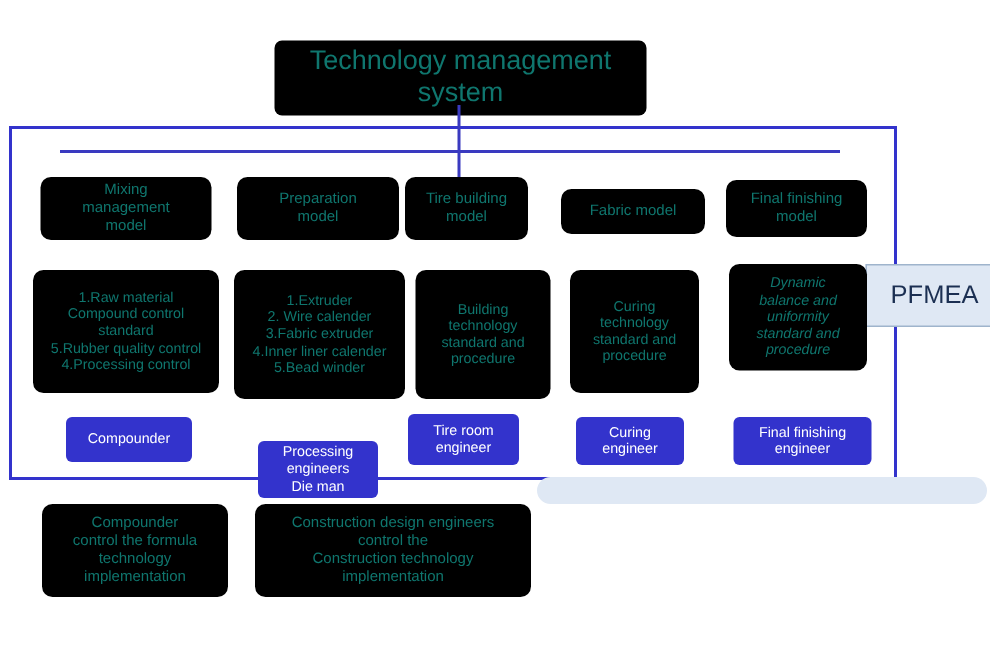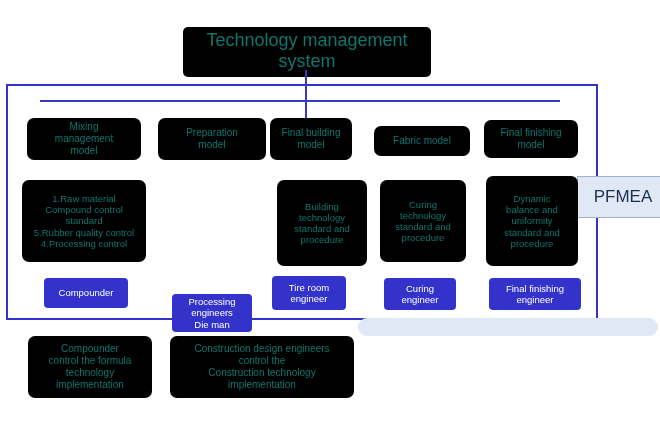--- a/index.html
+++ b/index.html
@@ -142,44 +142,49 @@
 model</div>
   <div class="blk det" style="left:22px; top:180px; width:124px; height:82px;">1.Raw material
 Compound control
 standard
 5.Rubber quality control
 4.Processing control</div>
   <div class="blu" style="left:44px; top:278px; width:84px; height:30px;">Compounder</div>
 
   <div class="blk hdr" style="left:158px; top:118px; width:108px;text-align:center;">Preparation
 model</div>
+  <div class="blk det" style="left:156px; top:180px; width:114px; height:86px;">1.Extruder
+2. Wire calender
+3.Fabric extruder
+4.Inner liner calender
+5.Bead winder</div>
   <div class="blu" style="left:172px; top:274px; width:80px; height:38px;margin-top:20px;">Processing
 engineers
 Die man</div>
 
-  <div class="blk hdr" style="left:270px; top:118px; width:82px;">Final building
+  <div class="blk hdr" style="left:270px; top:118px; width:82px;">Tire building
 model</div>
   <div class="blk det" style="left:277px; top:180px; width:90px; height:86px;">Building
 technology
 standard and
 procedure</div>
   <div class="blu" style="left:272px; top:276px; width:74px; height:34px;">Tire room
 engineer</div>
 
   <div class="blk hdr" style="left:374px; top:126px; width:96px; height:30px;">Fabric model</div>
   <div class="blk det" style="left:380px; top:180px; width:86px; height:82px;">Curing
 technology
 standard and
 procedure</div>
   <div class="blu" style="left:384px; top:278px; width:72px; height:32px;">Curing
 engineer</div>
 
   <div class="blk hdr" style="left:484px; top:120px; width:94px; height:38px;">Final finishing
 model</div>
-  <div class="blk det" style="left:486px; top:176px; width:92px; height:90px;">Dynamic
+  <div class="blk det" style="left:486px; top:176px; width:92px; height:71px;font-style:italic;">Dynamic
 balance and
 uniformity
 standard and
 procedure</div>
   <div class="blu" style="left:489px; top:278px; width:92px; height:32px;">Final finishing
 engineer</div>
 
   <div class="blk bot" style="left:28px; top:336px; width:124px; height:62px;">Compounder
 control the formula
 technology

